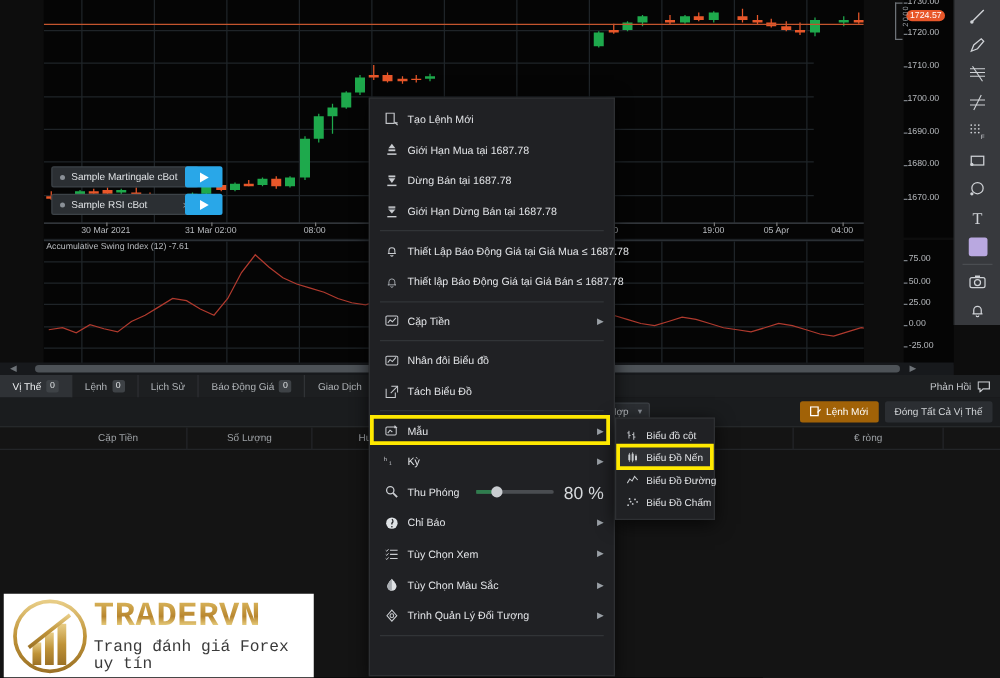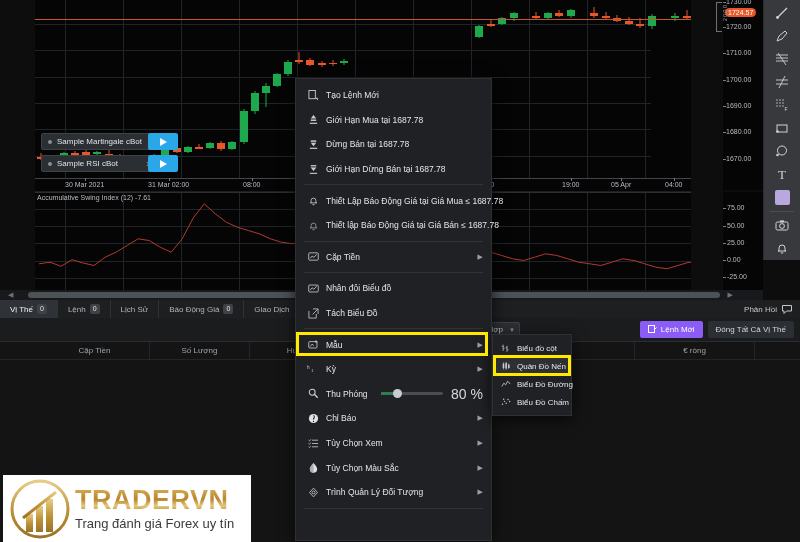--- a/index.html
+++ b/index.html
@@ -158,21 +158,21 @@
     background: #1a1c1e; display: flex; align-items: center; padding: 0 6px;
     border-bottom: 1px solid #2a2c2f;
   }
   .ddl {
     height: 16px; background: #2c2f33; border: 1px solid #3d4146; border-radius: 2px;
     color: #c9ccd0; font-size: 8px; display: flex; align-items: center;
     padding: 0 4px; gap: 6px; margin-left: 6px; cursor: pointer; white-space: nowrap;
   }
   .ddl .caret { color: #8a9097; font-size: 6px; }
   .btn-green {
-    height: 17px; background: #8b5cf6; color: #fff; font-size: 8px;
+    height: 17px; background: #a16207; color: #fff; font-size: 8px;
     display: flex; align-items: center; gap: 4px; padding: 0 8px;
     border-radius: 2px; cursor: pointer; white-space: nowrap;
   }
   .btn-dark {
     height: 17px; background: #2b2e32; color: #d3d6d9; font-size: 8px;
     display: flex; align-items: center; padding: 0 8px; border-radius: 2px;
     cursor: pointer; white-space: nowrap; margin-left: 5px;
   }
   .table-head {
     position: absolute; left: 0; top: 42px; width: 800px; height: 18px;
@@ -227,21 +227,21 @@
   .smi .ic { width: 14px; flex: 0 0 14px; display: flex; align-items: center; justify-content: center; color: #c9ccd0; }
   .smi .lb { padding-left: 4px; white-space: nowrap; }
   .smi.sel { background: #2d2f33; }
 
   
   .logo-wrap {
     position: absolute; left: 3px; top: 475px; width: 248px; height: 67px;
     background: #fff; display: flex; align-items: center; padding-left: 6px; z-index: 70;
   }
   .logo-mark { width: 62px; height: 62px; flex: 0 0 62px; }
-  .logo-text { display: flex; flex-direction: column; justify-content: center; margin-left: 4px; }
+  .logo-text { display: flex; flex-direction: column; justify-content: center; margin-left: 4px; font-family: Liberation Mono, monospace; }
   .logo-title {
     font-size: 27px; font-weight: bold; letter-spacing: .5px;
     background: linear-gradient(180deg,#d9b45a 0%,#b8862f 45%,#e4c878 70%,#a8762a 100%);
     -webkit-background-clip: text; background-clip: text; color: transparent;
     line-height: 1;
   }
   .logo-sub { font-size: 13px; color: #3a3a3a; margin-top: 3px; line-height: 1; }
 </style>
 </head>
 <body>
@@ -896,21 +896,21 @@
             <g fill="#c9ccd0">
               <rect x="2" y="3.2" width="1.9" height="5.4"></rect>
               <rect x="2.6" y="1.6" width=".7" height="8.6"></rect>
               <rect x="5.2" y="2.4" width="1.9" height="6.6"></rect>
               <rect x="5.8" y="1" width=".7" height="9.6"></rect>
               <rect x="8.4" y="4.4" width="1.9" height="4"></rect>
               <rect x="9" y="3" width=".7" height="6.6"></rect>
             </g>
           </svg>
         </span>
-        <span class="lb">Quản Đồ Nến</span>
+        <span class="lb">Biểu Đồ Nến</span>
       </div>
       <div class="smi">
         <span class="ic">
           <svg width="10" height="10" viewBox="0 0 12 12">
             <polyline points="1,9 3.4,5 5.6,7 8,2.6 11,6" fill="none" stroke="#c9ccd0" stroke-width="1"></polyline>
           </svg>
         </span>
         <span class="lb">Biểu Đồ Đường</span>
       </div>
       <div class="smi">

